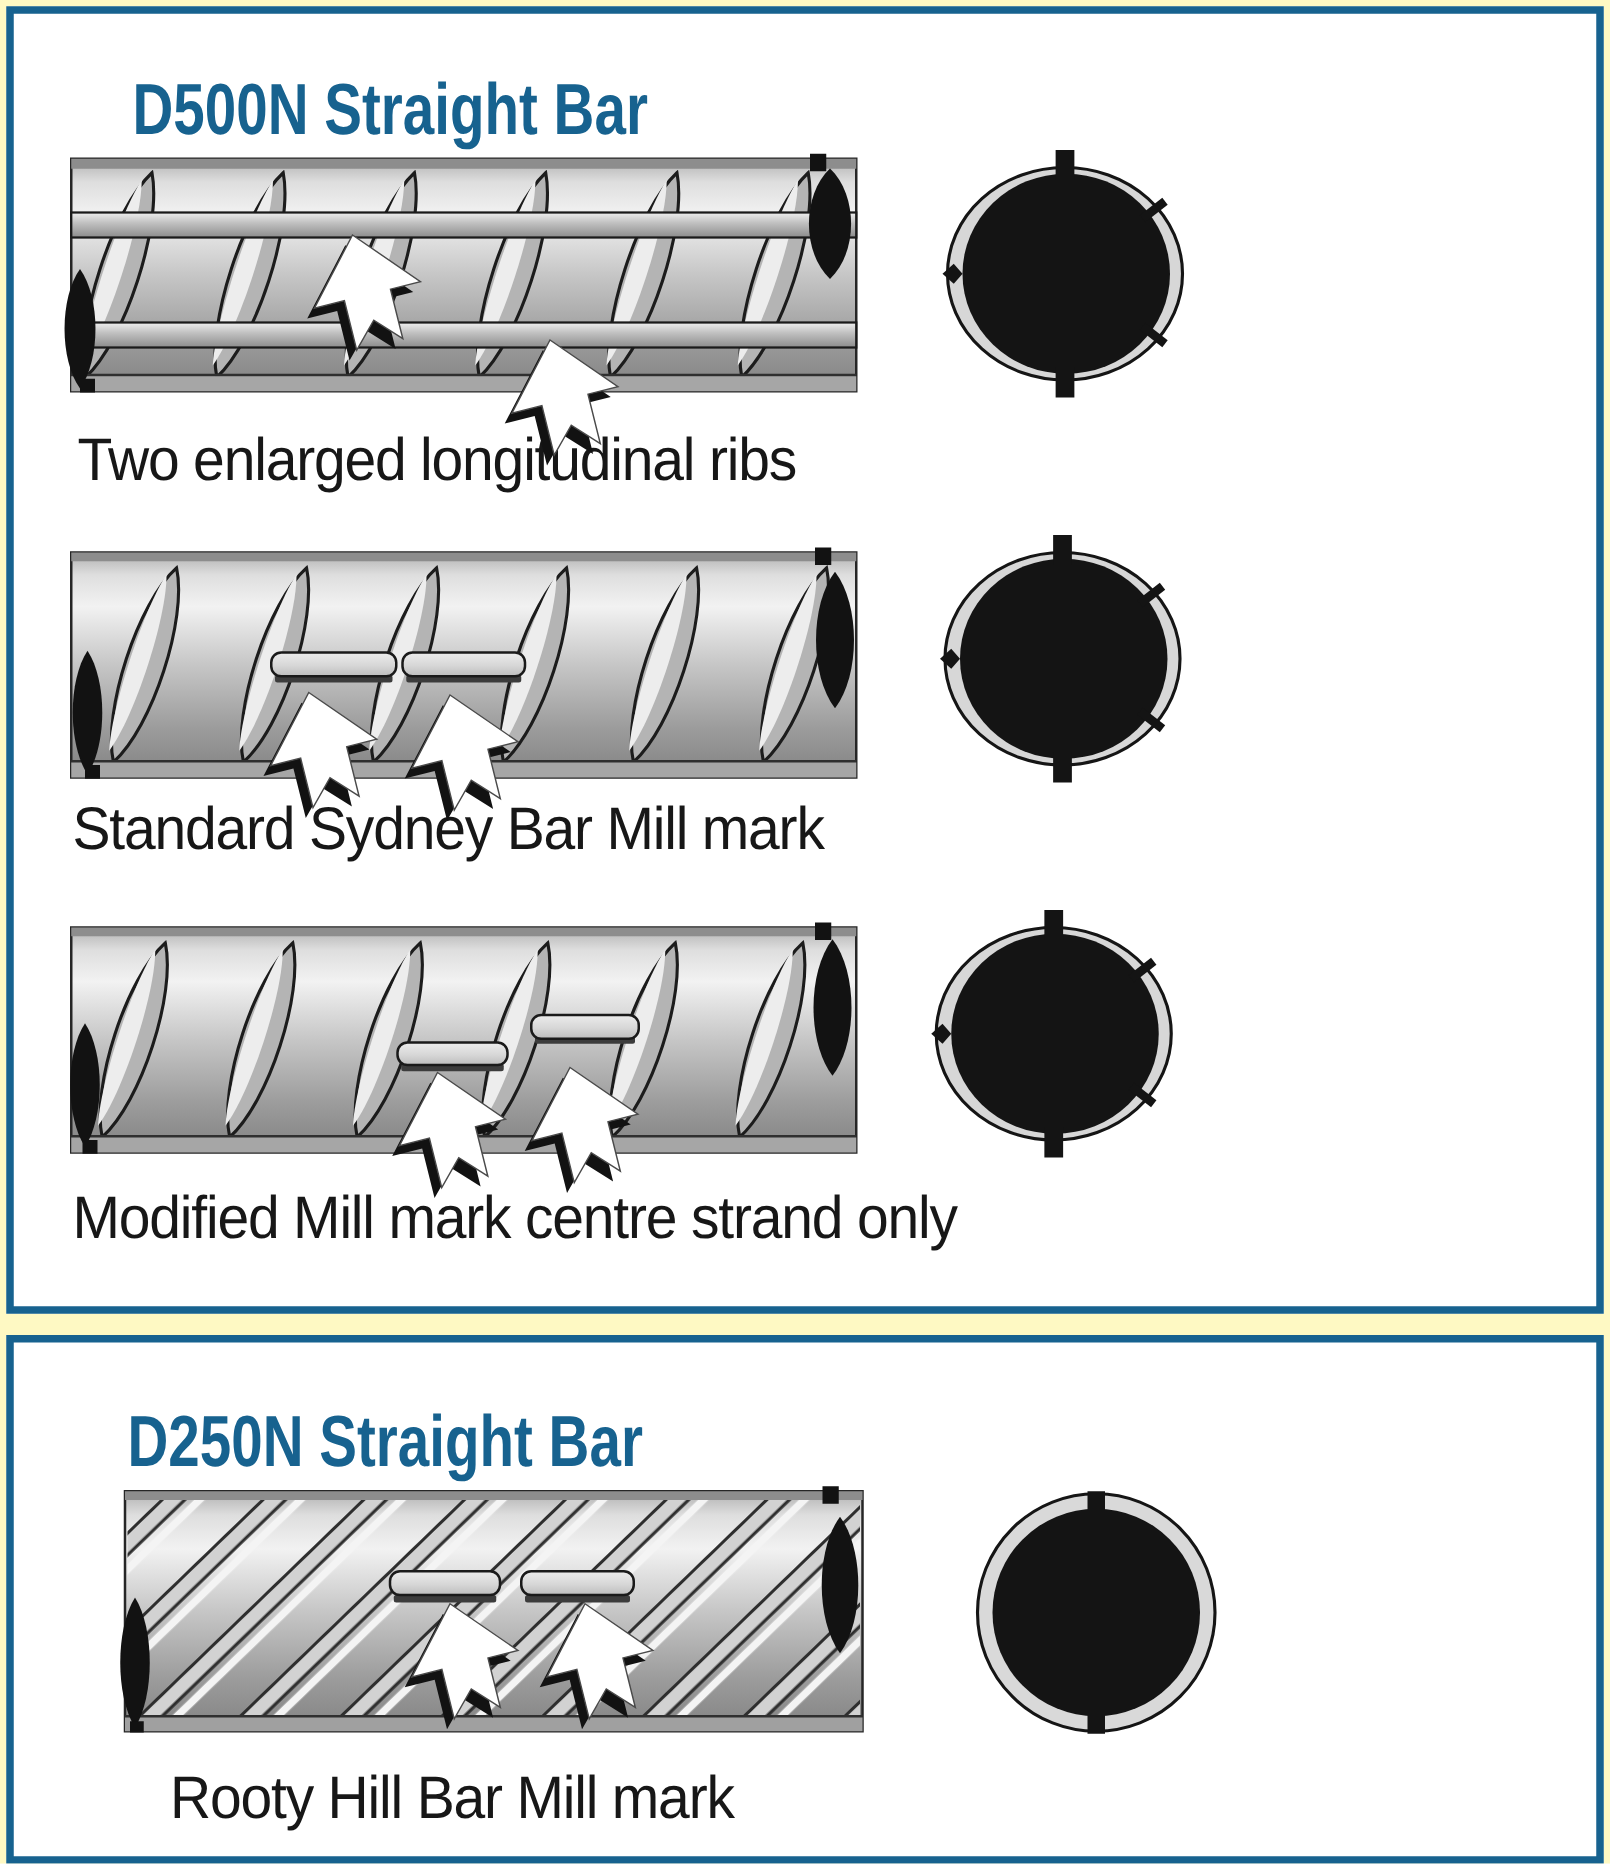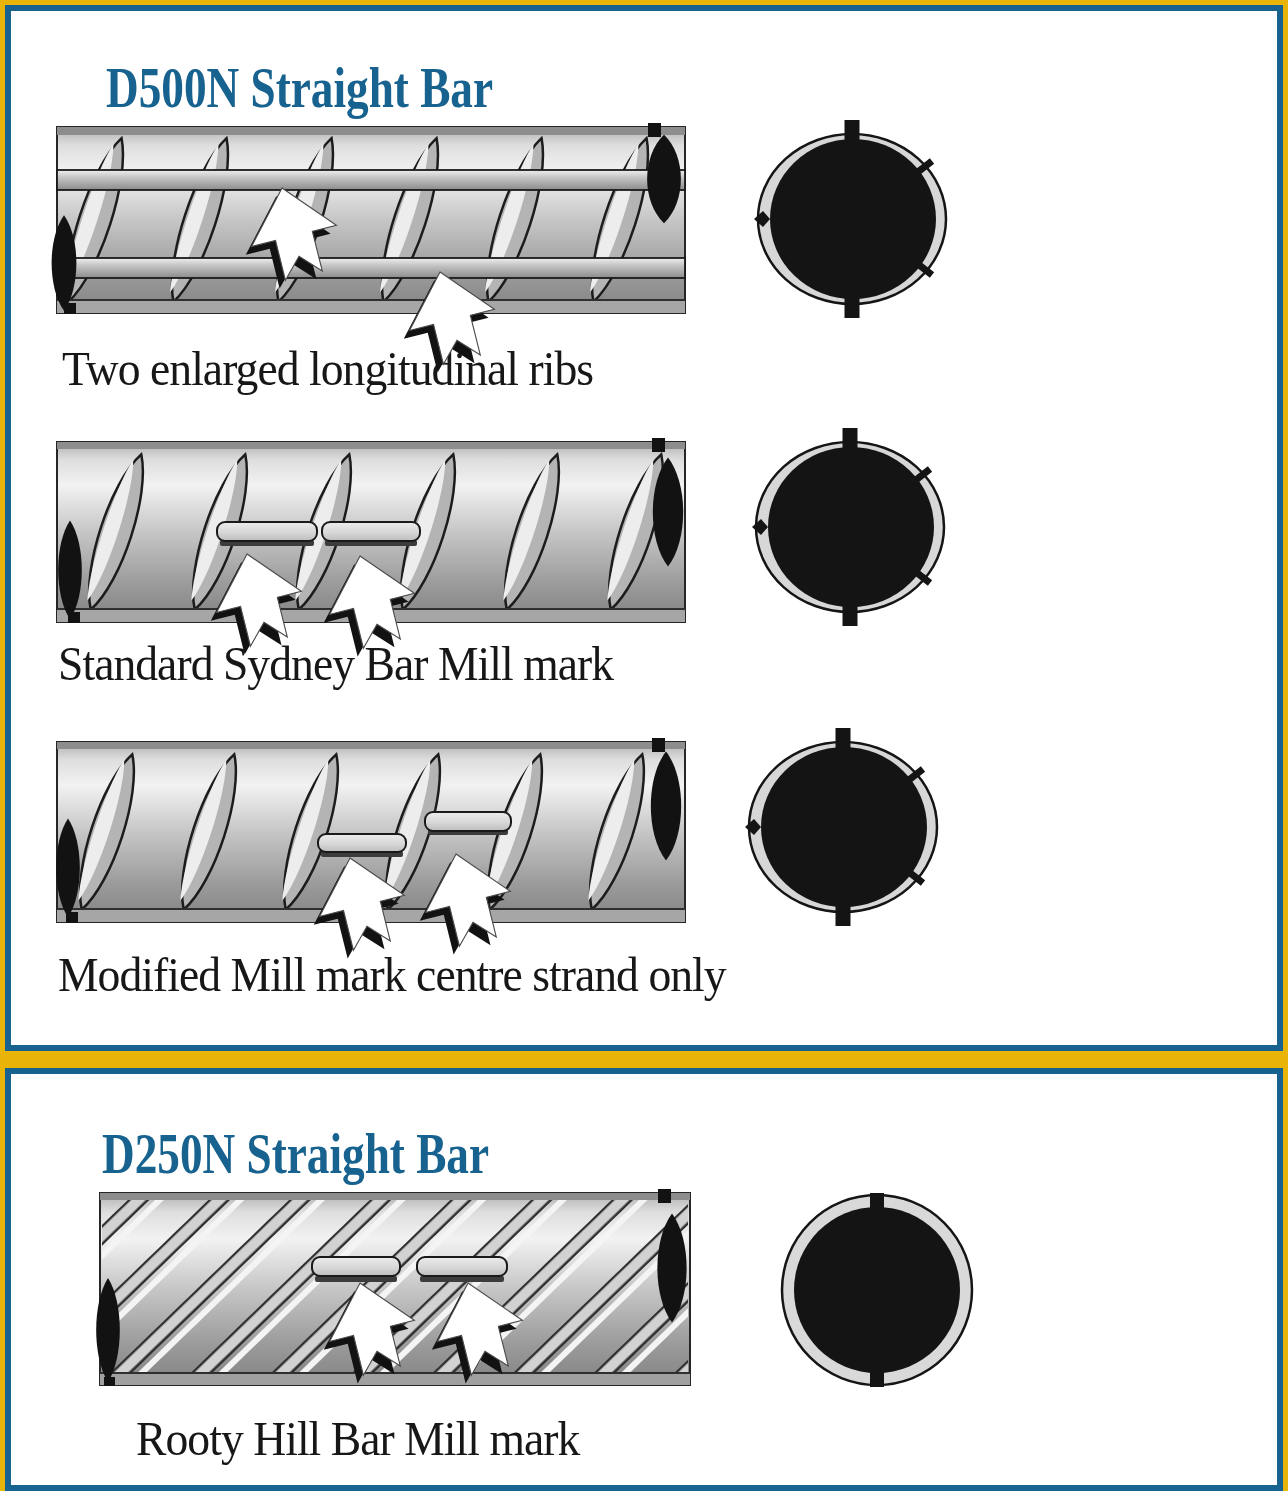--- a/index.html
+++ b/index.html
@@ -1,19 +1,19 @@
 <!DOCTYPE html>
 <html style="--accent: #17628f; --caption: #171717; --ink: #121212;"><head>
 <meta charset="utf-8">
 <style>
   :root { --accent:#17628f; --ink:#121212; --caption:#171717; }
   html,body { margin:0; padding:0; background:#ffffff; }
   .stage {
-    position:relative; width:1288px; height:1491px; background:#eab308;
-    font-family:Liberation Serif, serif; overflow:hidden;
+    position:relative; width:1288px; height:1491px; background:#fef9c3;
+    font-family:Liberation Sans, sans-serif; overflow:hidden;
   }
   .panel { position:absolute; border:6px solid var(--accent); background:#ffffff; box-sizing:border-box; }
   .panel.p1 { left:5px; top:5px;    width:1278px; height:1046px; }
   .panel.p2 { left:5px; top:1068px; width:1278px; height:423px;  }
   .ptitle {
     position:absolute; font-weight:bold; font-size:58px; line-height:1;
     color:var(--accent); transform:scaleX(.78); transform-origin:left top;
     white-space:nowrap; letter-spacing:0;
   }
   .ptitle.t1 { left:106px; top:20px; }

